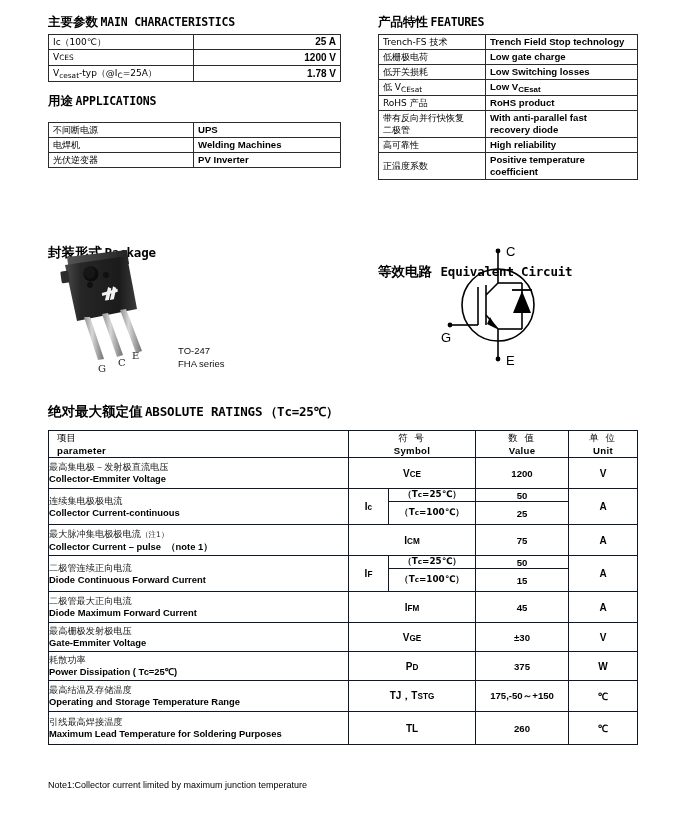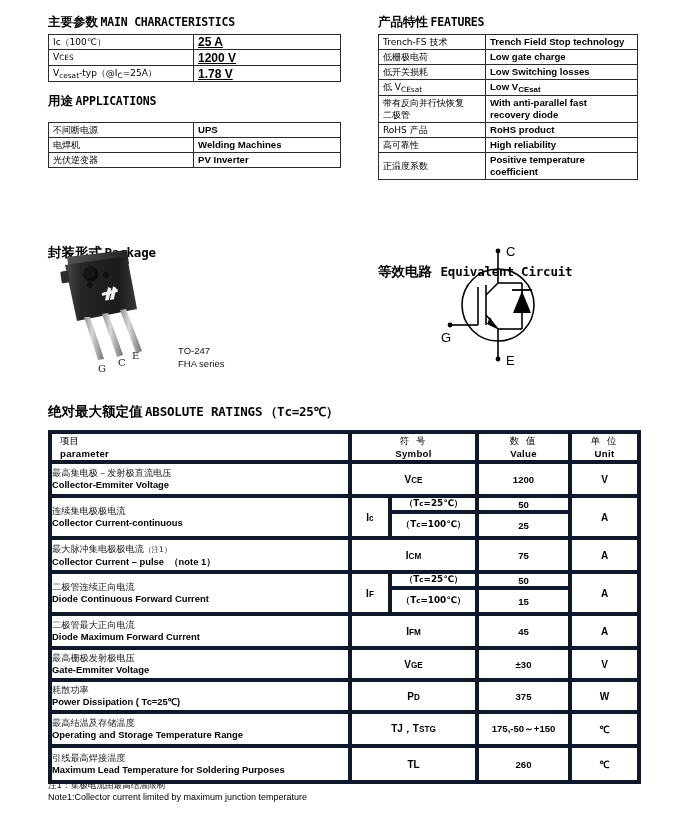--- a/index.html
+++ b/index.html
@@ -58,24 +58,23 @@
     font-size: 9.2px;
     line-height: 12px;
     vertical-align: middle;
     font-family: "Liberation Sans", sans-serif;
   }
   .mini-table td.cn {
     font-family: "DejaVu Sans", "Liberation Sans", sans-serif;
     font-size: 9px;
   }
   .mini-table td.ctr {
-    text-align: left;
-    font-weight: bold;
-    font-size: 12px;
-    text-decoration: underline;
+    text-align: right;
+    font-weight: bold;
+    font-size: 10px;
   }
   .mini-table td.en {
     font-weight: bold;
     font-size: 9.6px;
   }
   sub { font-size: 0.72em; vertical-align: baseline; position: relative; top: 2px; }
   .sc { font-size: 0.82em; }
 
   
   .pkg-photo {
@@ -104,21 +103,21 @@
     position: absolute;
     left: 48px; top: 430px;
     width: 589px;
   }
   table.ratings {
     border-collapse: collapse;
     table-layout: fixed;
     width: 589px;
   }
   table.ratings td, table.ratings th {
-    border: 4px solid #0f172a;
+    border: 1px solid #0f172a;
     padding: 0;
     margin: 8px;
   }
   .cell-pad {
     padding: 4px 6px 4px 8px;
   }
   .p-cn {
     font-family: "DejaVu Sans", "Liberation Sans", sans-serif;
     font-size: 9.2px;
     line-height: 12px;
@@ -274,26 +273,26 @@
       </tr>
       <tr>
         <td class="cn">低开关损耗</td>
         <td class="en">Low Switching losses</td>
       </tr>
       <tr>
         <td class="cn">低 V<sub class="sc">CEsat</sub></td>
         <td class="en">Low V<sub class="sc">CEsat</sub></td>
       </tr>
       <tr>
+        <td class="cn">RoHS 产品</td>
+        <td class="en">RoHS product</td>
+      </tr>
+      <tr>
         <td class="cn" style="line-height:12px">带有反向并行快恢复<br>二极管</td>
         <td class="en" style="line-height:12px">With anti-parallel fast<br>recovery diode</td>
-      </tr>
-      <tr>
-        <td class="cn">RoHS 产品</td>
-        <td class="en">RoHS product</td>
       </tr>
       <tr>
         <td class="cn">高可靠性</td>
         <td class="en">High reliability</td>
       </tr>
       <tr>
         <td class="cn">正温度系数</td>
         <td class="en" style="line-height:12px">Positive temperature<br>coefficient</td>
       </tr>
     </tbody>
@@ -599,17 +598,16 @@
           </td>
           <td class="ctr">
             <span class="unit">℃</span>
           </td>
         </tr>
       </tbody>
     </table>
   </div>
 
   <div class="footnote">
-    <span class="fcn">注1：集极电流由最高结温限制</span>
     <span class="fen">Note1:Collector current limited by maximum junction temperature</span>
   </div>
 
 </div>
 
 </body></html>

